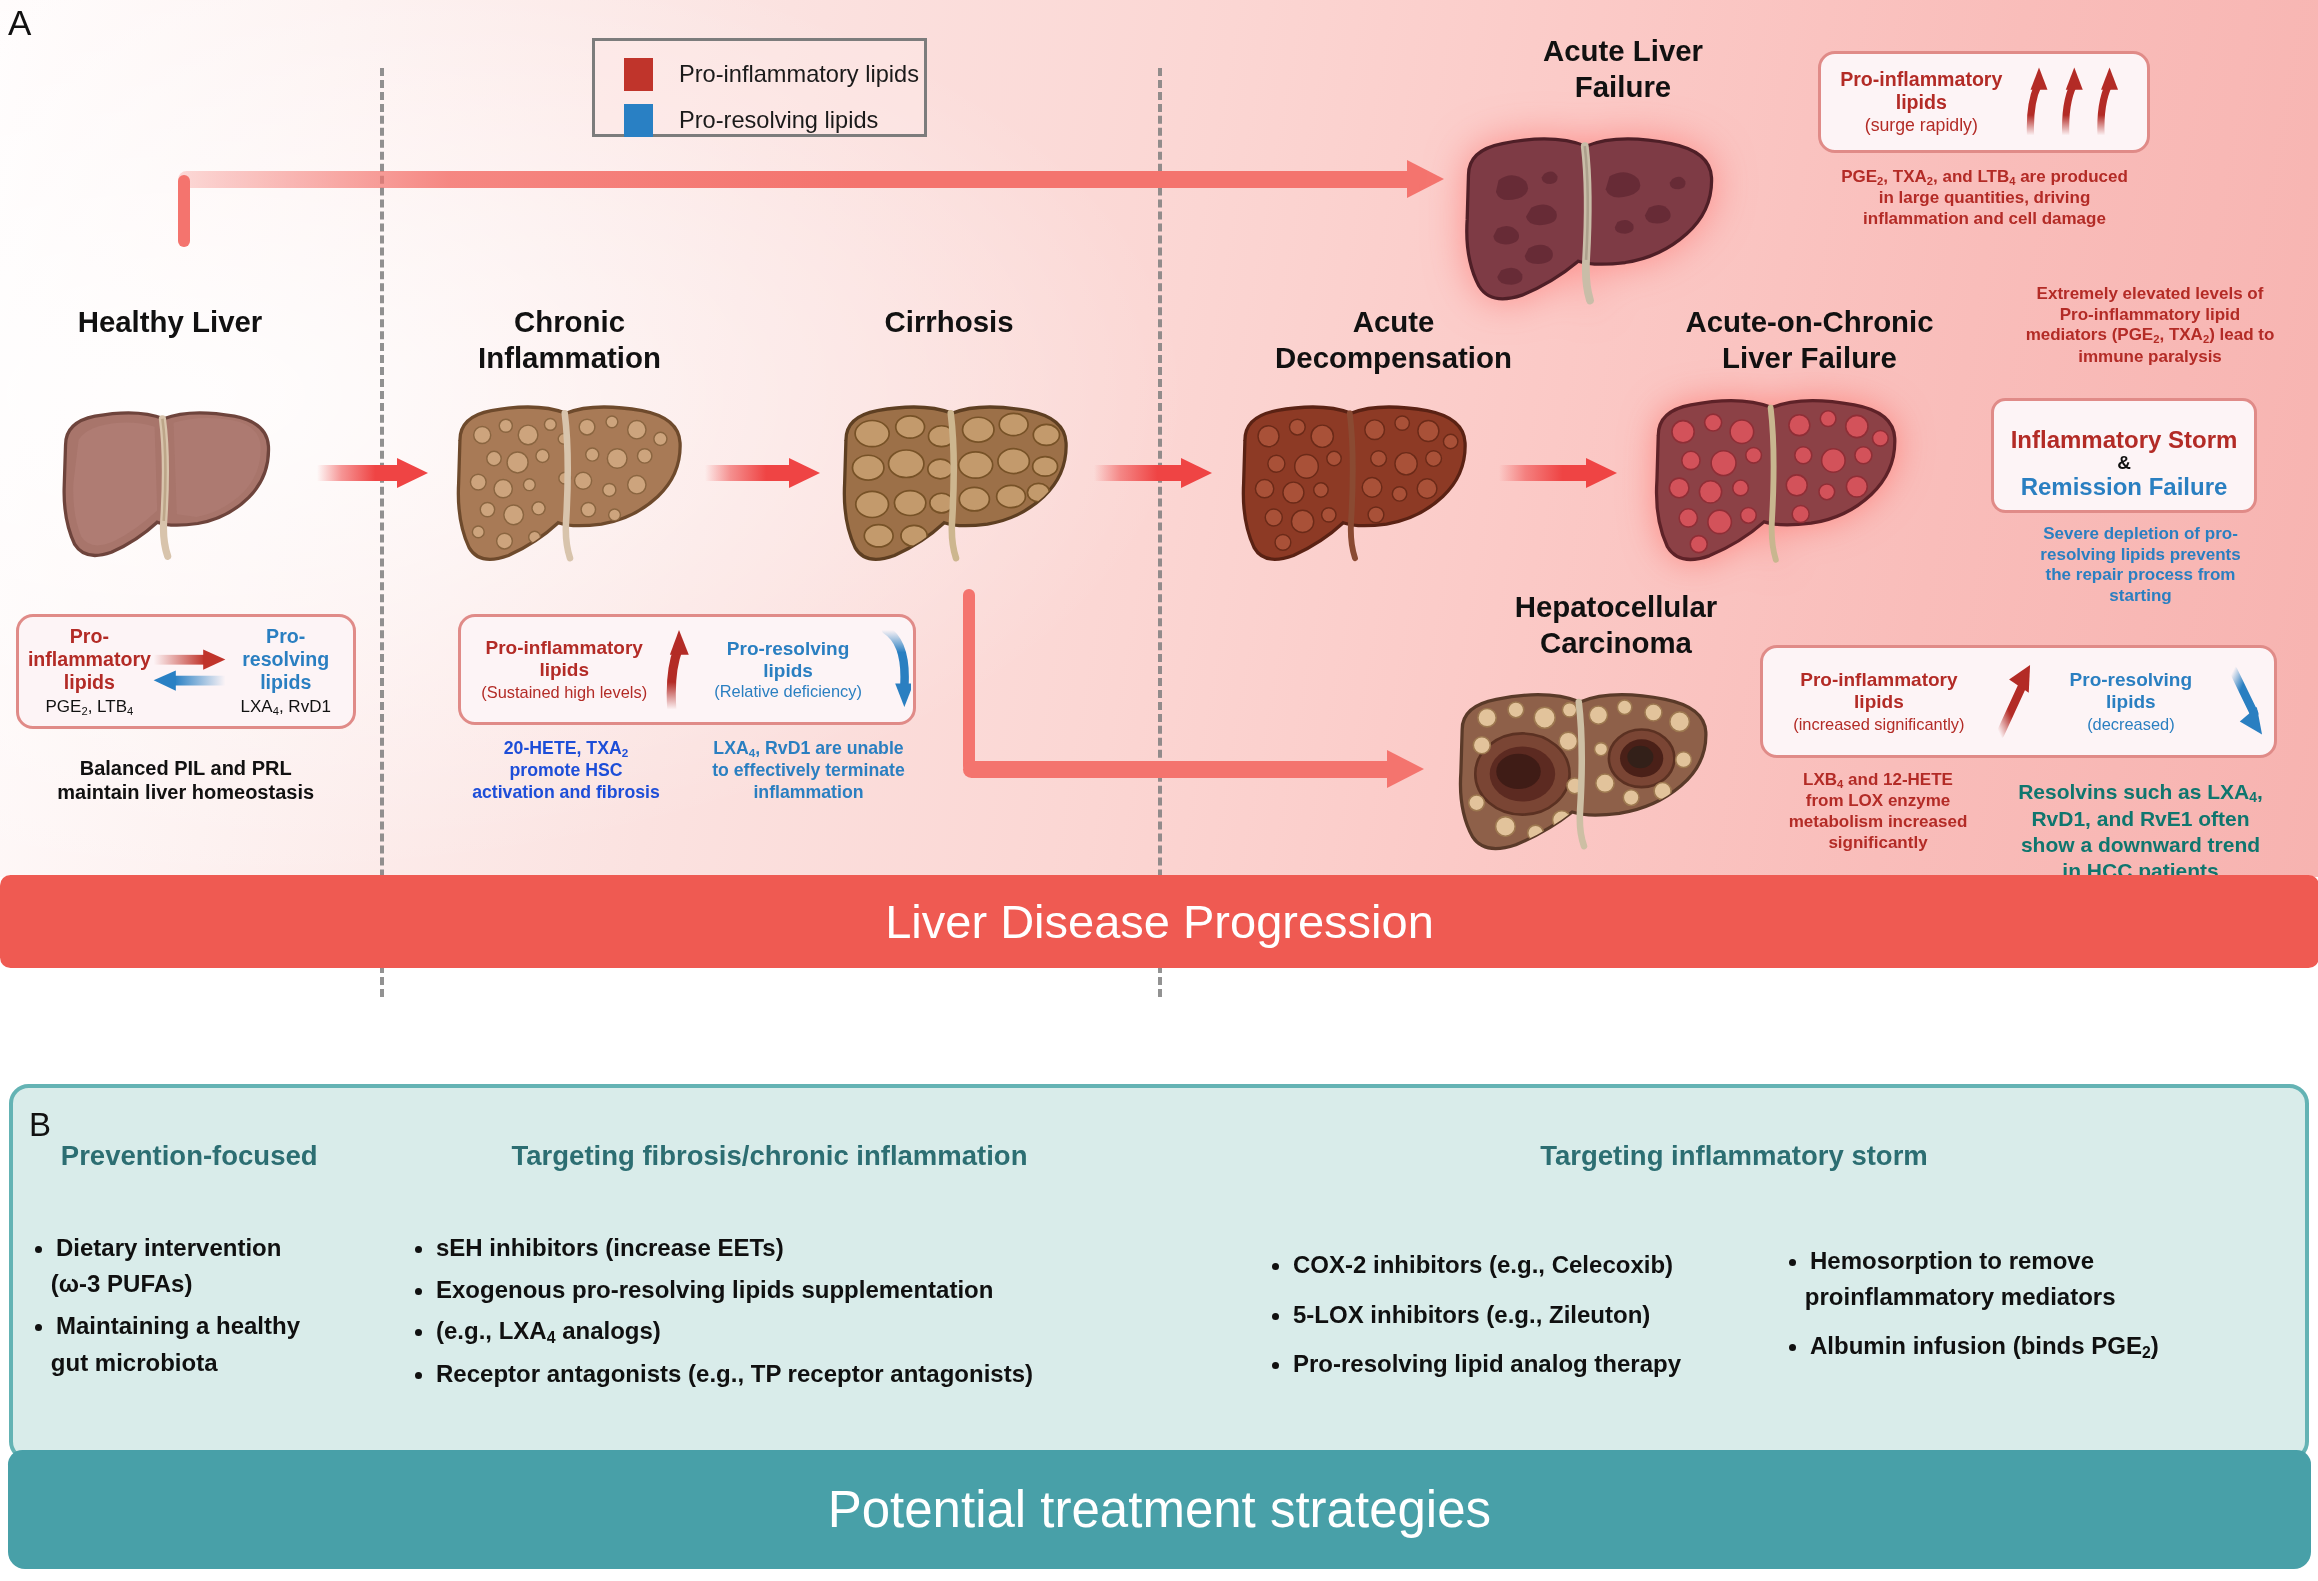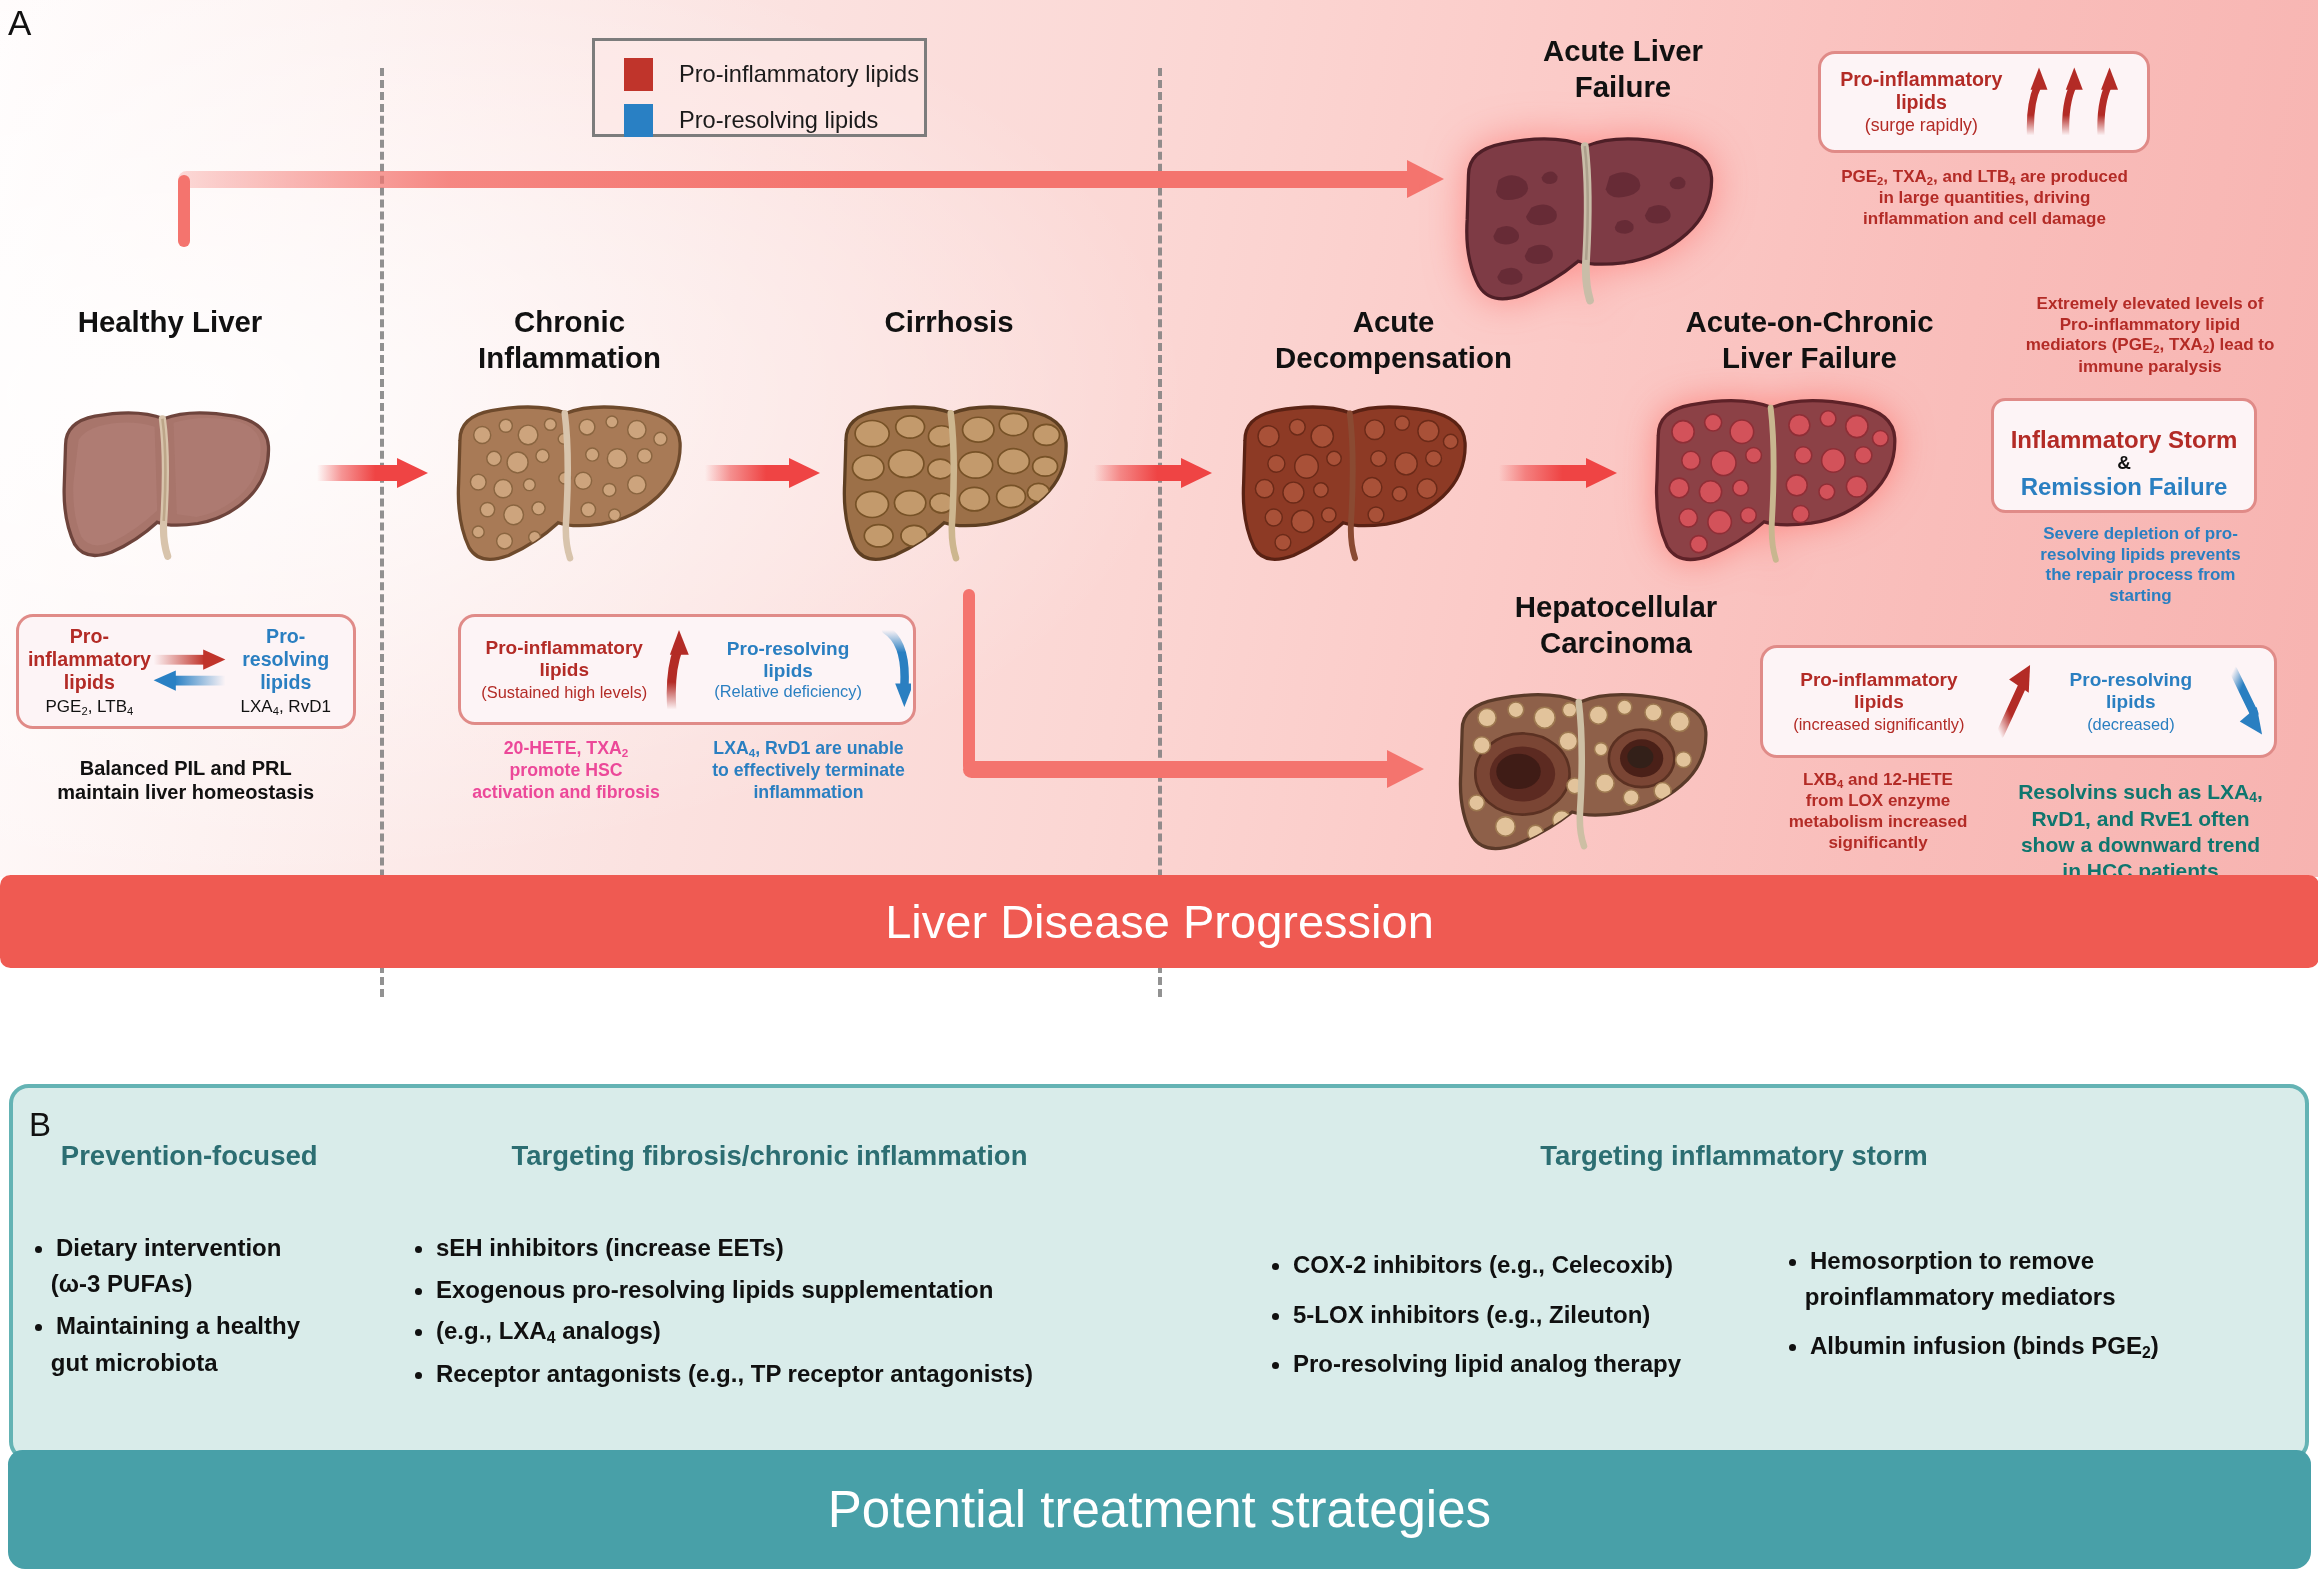--- a/index.html
+++ b/index.html
@@ -476,21 +476,21 @@
                 <stop offset=".4" stop-color="#2a7fc1"></stop>
                 <stop offset="1" stop-color="#2a7fc1"></stop>
               </linearGradient>
             </defs>
           <path d="M6 6 Q38 26 34 92" stroke="url(#gDn)" stroke-width="13" fill="none" stroke-linecap="round"></path>
           <polygon points="34,124 20,88 48,88" fill="#2a7fc1"></polygon>
         </svg>
       </div>
     </div>
   </div>
-  <div class="subcap" style="left:458px;top:738px;width:216px;font-size:17.7px;color:#ec4899;">
+  <div class="subcap" style="left:458px;top:738px;width:216px;font-size:17.7px;color:#1d4ed8;">
     <div>20-HETE, TXA<sub>2</sub></div>
     <div>promote HSC</div>
     <div>activation and fibrosis</div>
   </div>
   <div class="subcap" style="left:694px;top:738px;width:229px;font-size:17.7px;color:#2a7fc1;">
     <div>LXA<sub>4</sub>, RvD1 are unable</div>
     <div>to effectively terminate</div>
     <div>inflammation</div>
   </div>
 
@@ -525,21 +525,21 @@
         </svg>
       </div>
     </div>
   </div>
   <div class="subcap" style="left:1806px;top:167px;width:357px;font-size:17px;color:#b32b26;">
     <div>PGE<sub>2</sub>, TXA<sub>2</sub>, and LTB<sub>4</sub> are produced</div>
     <div>in large quantities, driving</div>
     <div>inflammation and cell damage</div>
   </div>
 
-  <div class="subcap" style="left:2003px;top:294px;width:294px;font-size:17px;color:#b32b26;">
+  <div class="subcap" style="left:2003px;top:284px;width:294px;font-size:17px;color:#b32b26;">
     <div>Extremely elevated levels of</div>
     <div>Pro-inflammatory lipid</div>
     <div>mediators (PGE<sub>2</sub>, TXA<sub>2</sub>) lead to</div>
     <div>immune paralysis</div>
   </div>
   <div class="callout small" style="left:1991px;top:398px;width:266px;height:115px;">
     <div style="text-align:center;padding-top:26px;line-height:1.1;">
       <div class="hdr-red" style="font-size:24px;">Inflammatory Storm</div>
       <div style="font-size:19px;font-weight:bold;color:#111;">&amp;</div>
       <div class="hdr-blue" style="font-size:24px;">Remission Failure</div>

